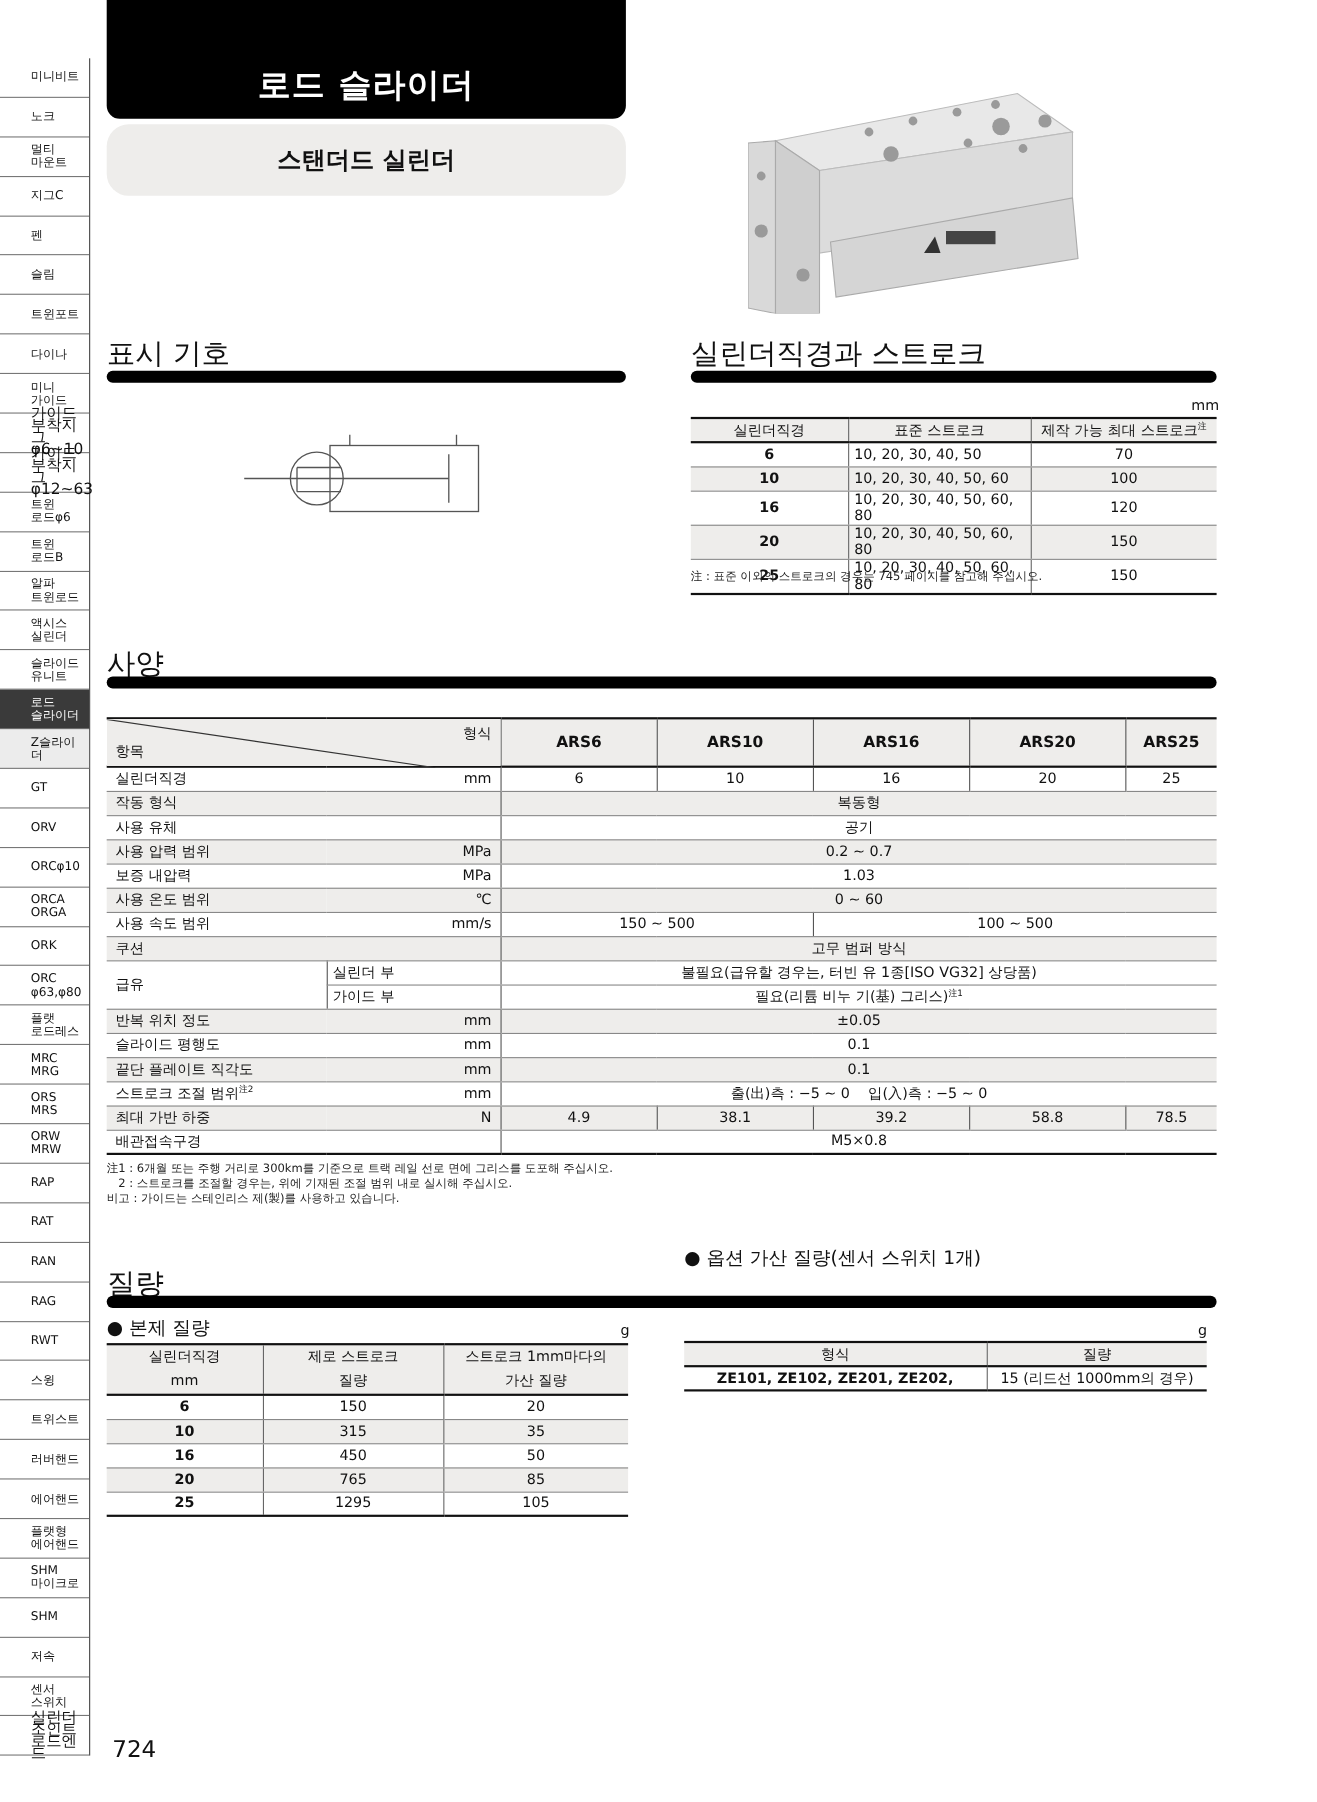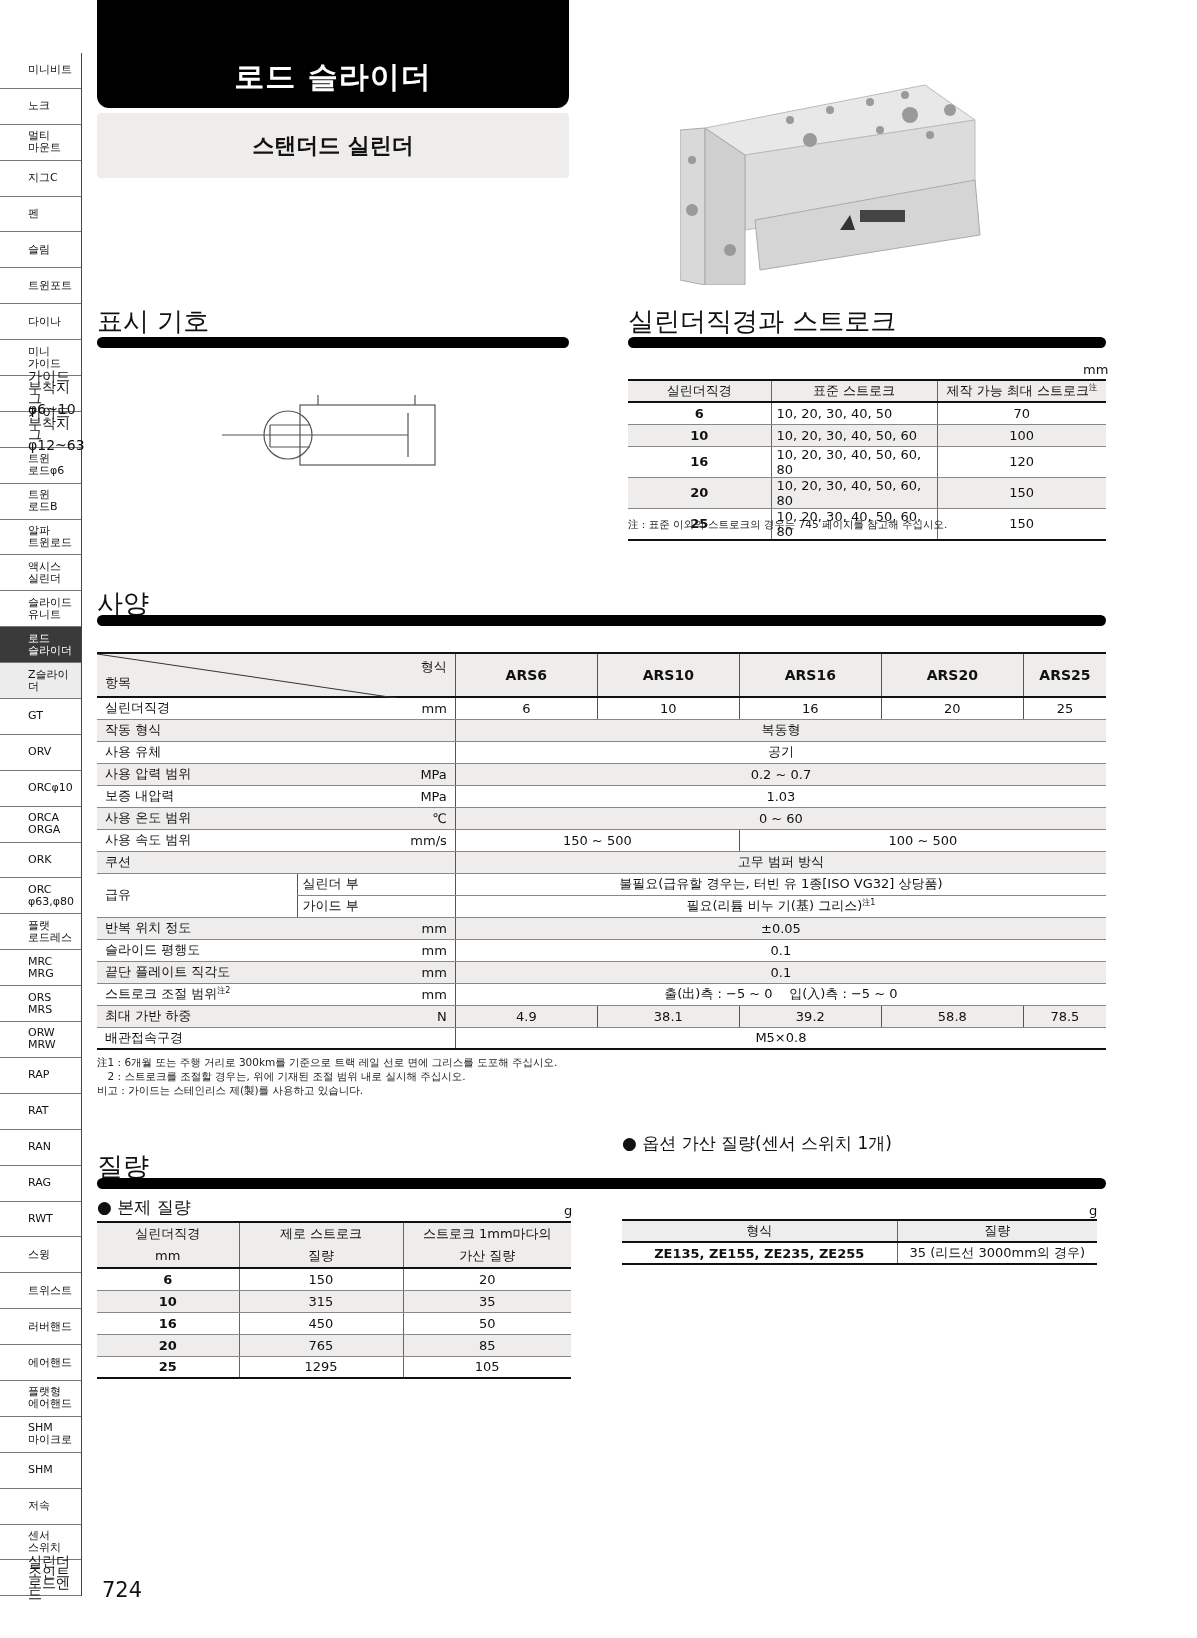--- a/index.html
+++ b/index.html
@@ -10,21 +10,21 @@
   .sidebar { position: absolute; left: 0; top: 53px; width: 82px; border-right: 1px solid #444; }
   .side-item { height: 35.9px; border-bottom: 1px solid #777; display: flex; align-items: center; justify-content: flex-end; padding-right: 7px; font-size: 11px; line-height: 12px; text-align: left; color: #111; white-space: pre-line; }
   .side-item span { display: block; width: 46px; }
   .side-item.small { font-size: 14px; line-height: 11px; }
   .side-item.active { background: #3a3a3a; color: #fff; }
   .side-item.light { background: #ececec; }
 
   
   .header-black { position: absolute; left: 97px; top: 0; width: 472px; height: 108px; background: #000; border-radius: 0 0 12px 12px; display: flex; align-items: flex-end; justify-content: center; padding-bottom: 10px; }
   .header-black h1 { color: #fff; font-size: 30px; font-weight: bold; letter-spacing: 1px; }
-  .header-gray { position: absolute; left: 97px; top: 113px; width: 472px; height: 65px; background: #eeedeb; border-radius: 4px; display: flex; align-items: center; justify-content: center; }
+  .header-gray { position: absolute; left: 97px; top: 113px; width: 472px; height: 65px; background: #eeedeb; border-radius: 20px; display: flex; align-items: center; justify-content: center; }
   .header-gray h2 { font-size: 22px; font-weight: bold; color: #111; }
 
   
   .photo { position: absolute; left: 680px; top: 80px; width: 400px; height: 205px; }
 
   
   .sec-title { position: absolute; font-size: 26px; color: #111; }
   .sec-bar { position: absolute; height: 11px; background: #000; border-radius: 6px; }
 
   
@@ -401,19 +401,19 @@
 <div class="unit-label" style="left:1089px;top:1203px;">g</div>
 <table class="o-tbl">
   <thead>
     <tr>
       <th style="width:275px;">형식</th>
       <th>질량</th>
     </tr>
   </thead>
   <tbody>
     <tr>
-      <td class="c b">ZE135, ZE155, ZE235, ZE255</td>
-      <td class="c">35 (리드선 3000mm의 경우)</td>
+      <td class="c b">ZE101, ZE102, ZE201, ZE202,</td>
+      <td class="c sep">15 (리드선 1000mm의 경우)</td>
     </tr>
   </tbody>
 </table>
 
 <div class="page-num">724</div>
 
 </body></html>

